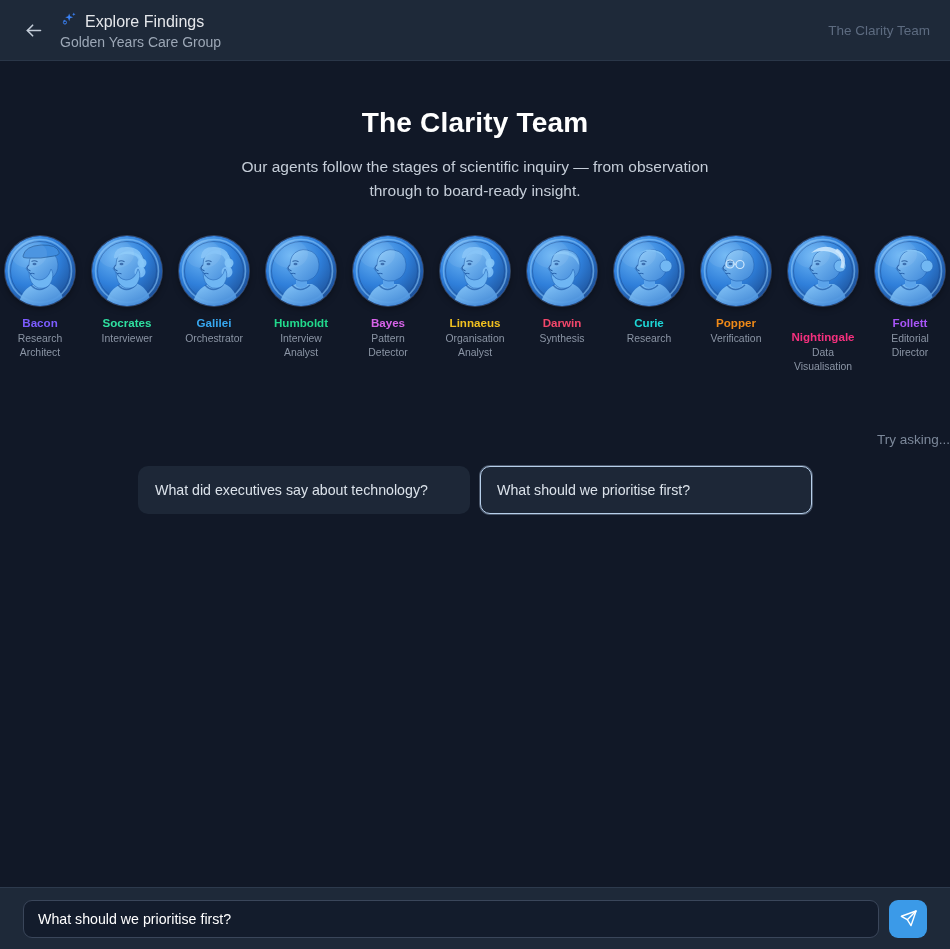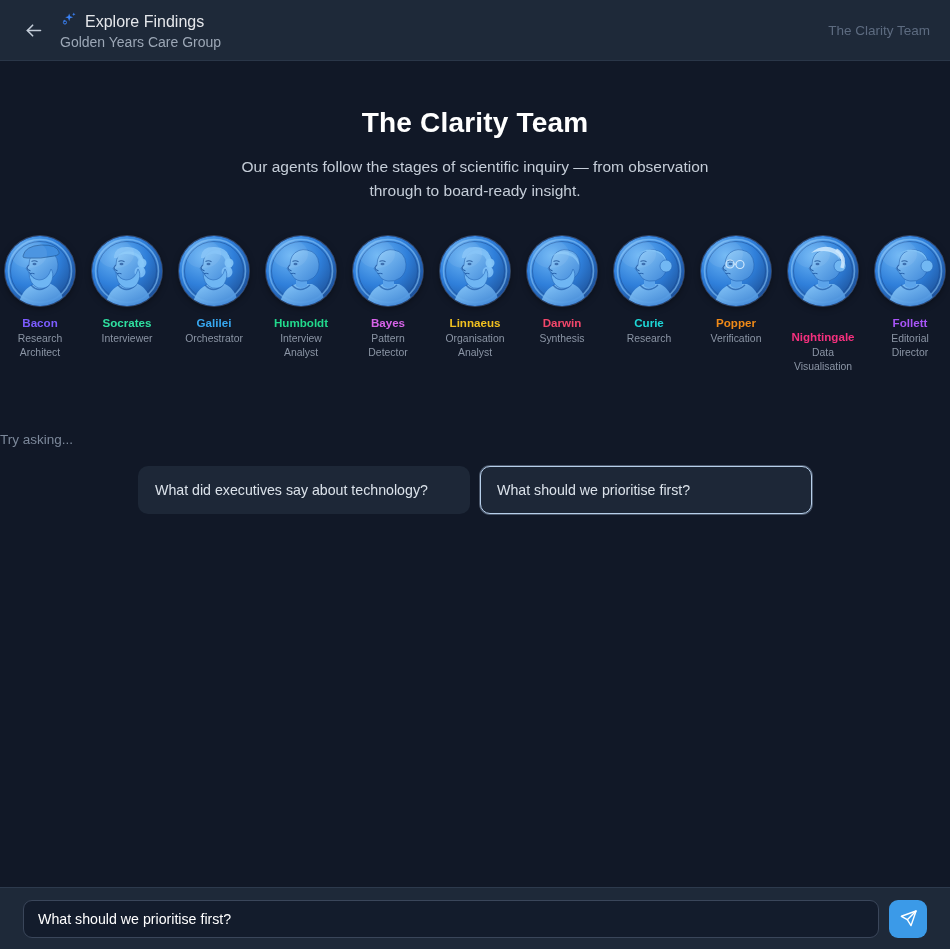--- a/index.html
+++ b/index.html
@@ -123,21 +123,21 @@
   .agent-role {
     font-size: 10.4px;
     color: #8b95a5;
     text-align: center;
     line-height: 1.35;
     margin-top: 3px;
   }
 
   
   .try-label {
-    text-align: left;
+    text-align: right;
     font-size: 13.5px;
     color: #7c889a;
     margin-top: 58px;
   }
   .chips {
     width: 674px;
     margin: 19px auto 0;
     display: grid;
     grid-template-columns: 1fr 1fr;
     gap: 12px 10px;

